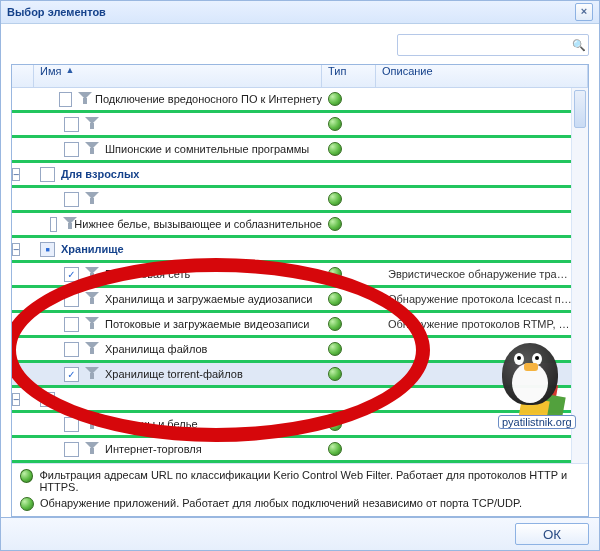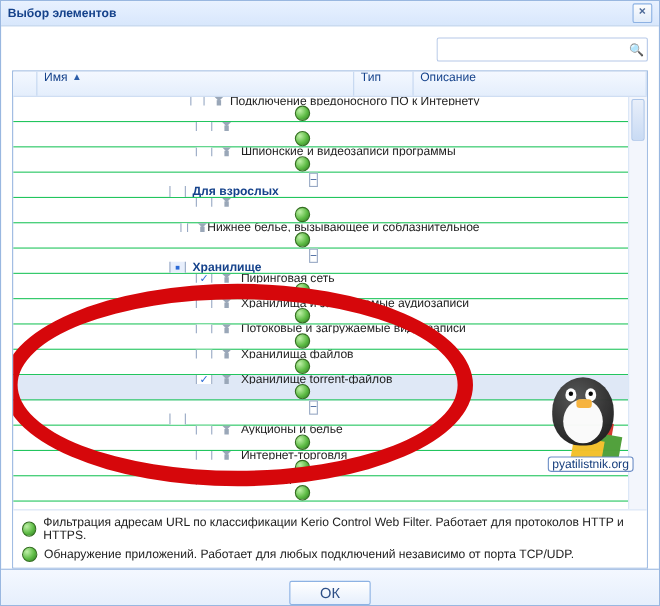--- a/index.html
+++ b/index.html
@@ -16,43 +16,43 @@
   .headers .col{display:flex;padding:0 6px;border-right:1px solid #c4d6f0;box-sizing:border-box;}
   .col-exp{width:22px;}
   .col-name{width:288px;}
   .col-type{width:54px;}
   .col-desc{flex:1;}
   .headers .col-name .sort{margin-left:4px;color:#2b5ca8;font-size:9px;}
   .grid{flex:1;overflow:hidden;position:relative;}
   .scrollbar{position:absolute;right:0;top:0;width:16px;height:100%;background:#f3f6fc;border-left:1px solid #d9e6f7;}
   .scrollbar .thumb{position:absolute;left:2px;right:2px;top:2px;height:36px;background:linear-gradient(#e8effa,#c9dbf4);border:1px solid #aac4e8;border-radius:2px;}
   .rows{position:absolute;left:0;right:16px;top:0;bottom:0;}
-  .row{display:flex;height:22px;align-items:center;border-bottom:1px solid #22c55e;flex-direction:column;}
+  .row{display:flex;height:22px;align-items:center;border-bottom:3px solid #22c55e;}
   .row.selected{background:#dfe8f6;}
   .row .c-indent{width:22px;}
   .row .c-name{width:288px;display:flex;align-items:center;gap:6px;overflow:hidden;white-space:nowrap;}
   .row .c-type{width:54px;display:flex;align-items:center;justify-content:flex-start;padding-left:6px;}
   .row .c-desc{flex:1;white-space:nowrap;overflow:hidden;text-overflow:ellipsis;padding-left:6px;color:#333;}
   .indent-space{display:inline-block;}
   .expander{width:11px;height:11px;border:1px solid #97a8c4;background:#fff;color:#4a6aa0;font-size:10px;line-height:9px;text-align:center;font-family:monospace;cursor:pointer;}
   .expander.minus::before{content:"−";}
   .chk{width:13px;height:13px;border:1px solid #97a8c4;background:#fff;display:inline-flex;align-items:center;justify-content:center;font-size:10px;color:#2b6ad6;cursor:pointer;}
   .chk.checked::before{content:"✓";}
   .chk.partial{background:#e8effc;}
   .chk.partial::before{content:"■";font-size:7px;color:#2b6ad6;}
   .funnel{width:14px;height:14px;position:relative;}
   .funnel::before{content:"";position:absolute;left:0;top:0;border-left:7px solid transparent;border-right:7px solid transparent;border-top:7px solid #9aa7b8;}
   .funnel::after{content:"";position:absolute;left:5px;top:6px;width:4px;height:6px;background:#9aa7b8;}
   .globe{width:14px;height:14px;border-radius:50%;background:radial-gradient(circle at 30% 30%,#bff0a8,#5dbb44 55%,#2f7526);border:1px solid #346e21;box-sizing:border-box;}
   .group-label{color:#15428b;font-weight:bold;}
   
   .legend{border-top:1px solid #d5e2f5;padding:5px 8px;display:flex;flex-direction:column;gap:4px;background:#fff;}
-  .legend .line{display:flex;align-items:center;gap:6px;}
+  .legend .line{display:flex;gap:6px;}
   
-  .footer{height:32px;border-top:1px solid #99b7e0;display:flex;align-items:center;justify-content:flex-end;gap:8px;padding:0 10px;background:linear-gradient(#f4f8ff,#e6effc);flex-direction:column;}
+  .footer{height:32px;border-top:1px solid #99b7e0;display:flex;align-items:center;justify-content:flex-end;gap:8px;padding:0 10px;background:linear-gradient(#f4f8ff,#e6effc);}
   .btn{min-width:74px;height:22px;border:1px solid #8db2e3;background:linear-gradient(#ffffff,#e6effc);border-radius:2px;color:#2c4e86;cursor:pointer;}
   
   .redcircle{position:absolute;left:-10px;top:170px;width:400px;height:156px;border:14px solid #d6070b;border-radius:50%/50%;pointer-events:none;}
   
   .mascot{position:absolute;right:12px;bottom:38px;width:86px;height:86px;pointer-events:none;opacity:.98;}
   .mascot .pbody{position:absolute;left:12px;top:4px;width:56px;height:62px;background:radial-gradient(circle at 40% 30%,#555,#111);border-radius:50% 50% 45% 45%;}
   .mascot .belly{position:absolute;left:22px;top:24px;width:36px;height:40px;background:#fafafa;border-radius:50%;}
   .mascot .beak{position:absolute;left:34px;top:24px;width:14px;height:8px;background:#f6b23c;border-radius:3px;}
   .mascot .eye{position:absolute;top:14px;width:10px;height:12px;background:#fff;border-radius:50%;}
   .mascot .eye.l{left:24px;} .mascot .eye.r{left:42px;}
@@ -123,21 +123,21 @@
                 <span class="globe"></span>
               </div>
               <div class="c-desc"></div>
             </div>
             <div class="row">
               <div class="c-indent"></div>
               <div class="c-name">
                 <span class="indent-space" style="width: 24px;"></span>
                 <span class="chk"></span>
                 <span class="funnel"></span>
-                <span>Шпионские и видеозаписи программы</span>
+                <span>Шпионские и сомнительные программы</span>
               </div>
               <div class="c-type">
                 <span class="globe"></span>
               </div>
               <div class="c-desc"></div>
             </div>
             <div class="row">
               <div class="c-indent"><span class="expander minus"></span></div>
               <div class="c-name">
                 <span class="indent-space" style="width: 0px;"></span>

